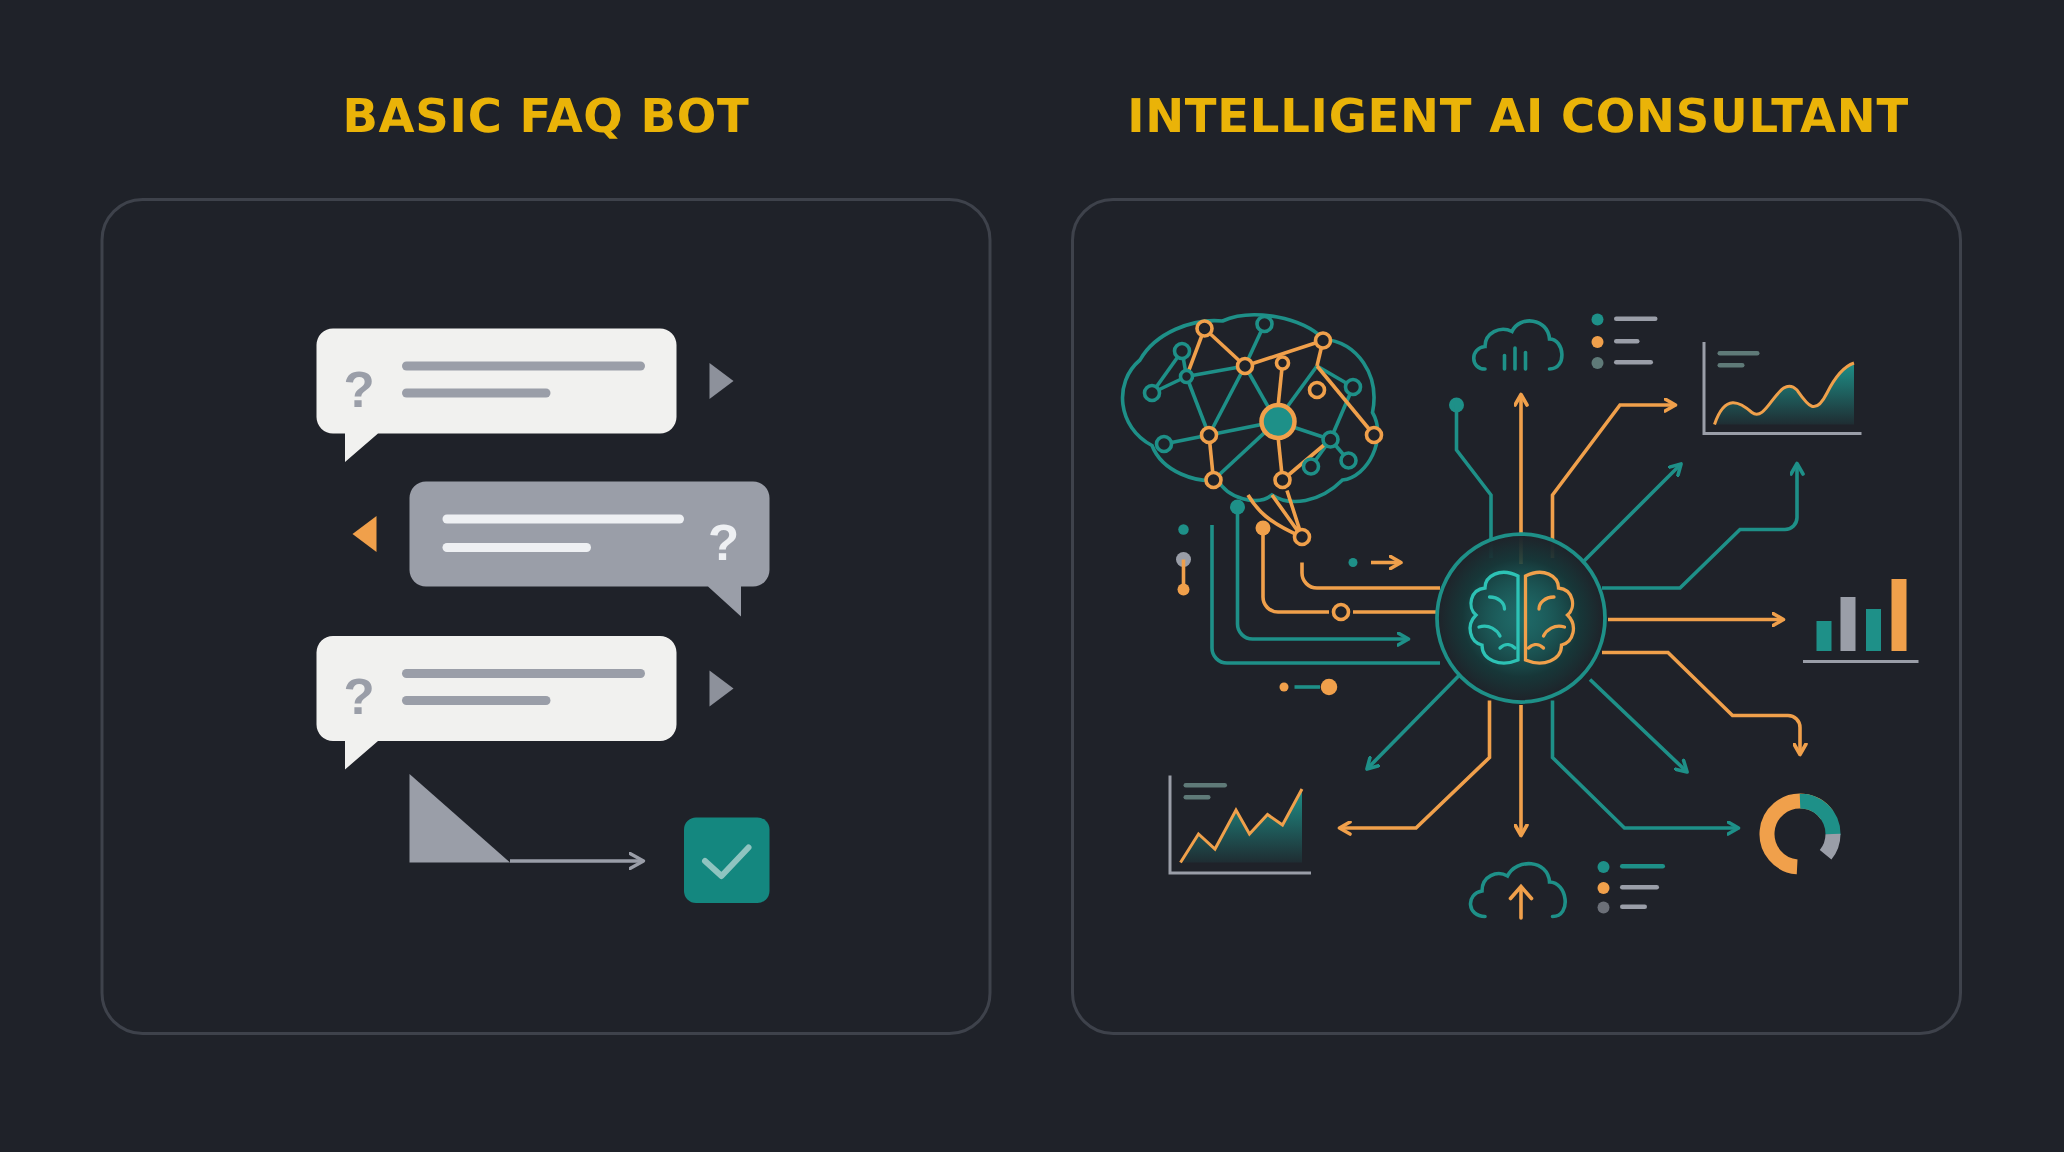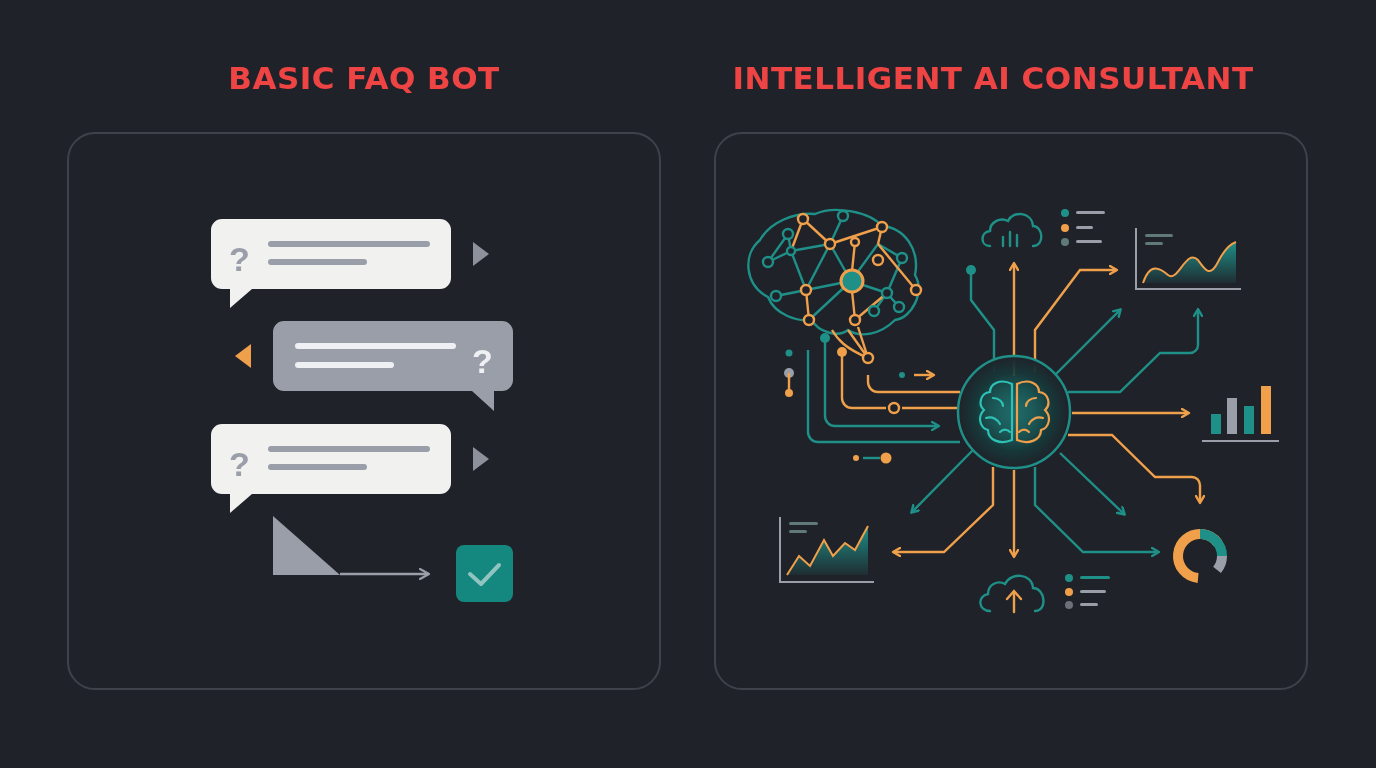--- a/index.html
+++ b/index.html
@@ -1,19 +1,19 @@
 <!DOCTYPE html>
 <html><head>
 <meta charset="utf-8">
 <style>
   html,body{margin:0;padding:0;}
   body{width:1376px;height:768px;background:#1f2229;overflow:hidden;position:relative;font-family:"DejaVu Sans","Liberation Sans",sans-serif;}
-  .title{position:absolute;top:60px;color:#ef4444;font-weight:bold;font-size:31px;letter-spacing:0.5px;text-align:center;}
+  .title{position:absolute;top:60px;color:#eab308;font-weight:bold;font-size:31px;letter-spacing:0.5px;text-align:center;}
   #t-left{left:66px;width:596px;}
-  #t-right{left:695px;width:596px;}
+  #t-right{left:714px;width:596px;}
   .panel{position:absolute;top:132px;width:594px;height:558px;border:2px solid #3e424b;border-radius:28px;box-sizing:border-box;}
   #p-left{left:67px;}
   #p-right{left:714px;}
   svg{position:absolute;left:0;top:0;}
 </style>
 </head>
 <body>
 
 <div class="title" id="t-left">BASIC FAQ BOT</div>
 <div class="title" id="t-right">INTELLIGENT AI CONSULTANT</div>

